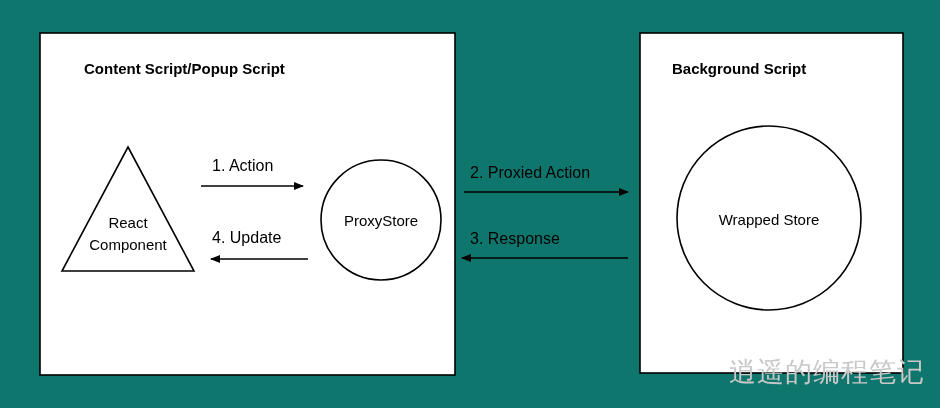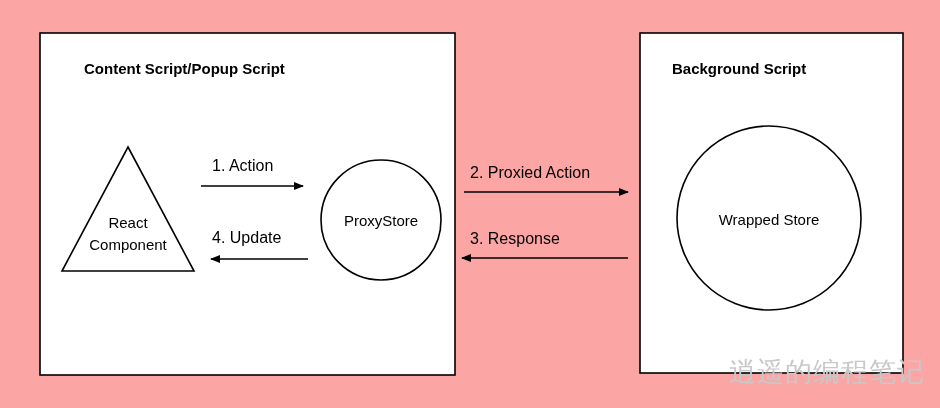--- a/index.html
+++ b/index.html
@@ -7,21 +7,21 @@
     padding: 0;
     background: #ffffff;
   }
   body {
     font-family: "Liberation Sans", sans-serif;
   }
   #canvas {
     position: relative;
     width: 940px;
     height: 408px;
-    background: #fca5a5;
+    background: #0f766e;
     overflow: hidden;
   }
   .diagram-svg {
     position: absolute;
     left: 0;
     top: 0;
     width: 940px;
     height: 408px;
   }
   .box-title {

